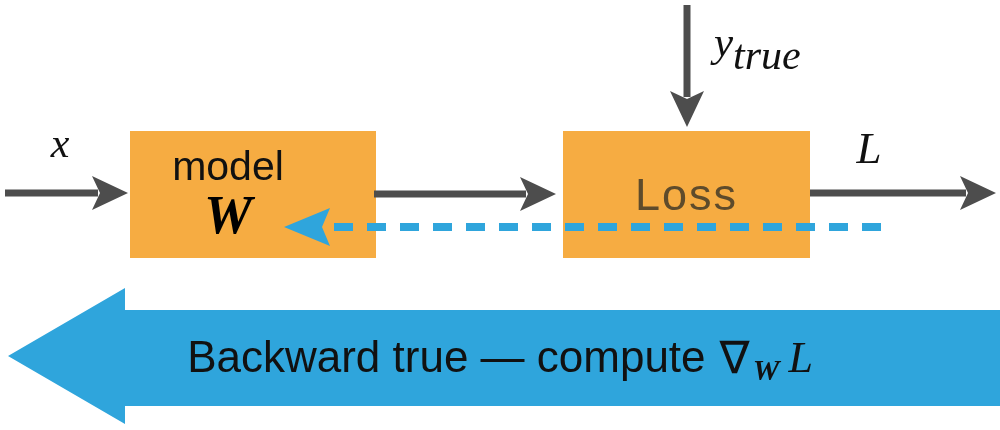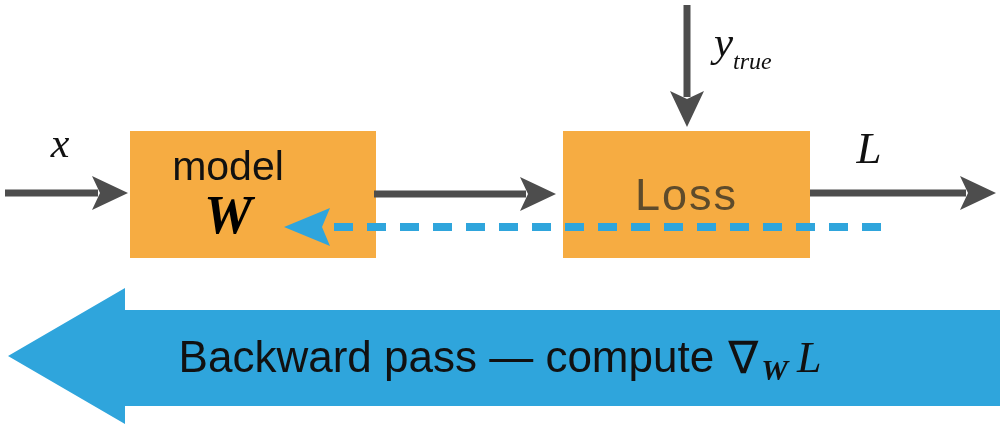--- a/index.html
+++ b/index.html
@@ -43,21 +43,21 @@
 
   .label { position: absolute; z-index: 3; line-height: 1; }
 
   .math {
     font-family: "Liberation Serif", "DejaVu Serif", serif;
     font-style: italic;
   }
   .lbl-x { left: 28px; top: 122px; width: 64px; text-align: center; font-size: 42px; }
   .lbl-ypred { left: 402px; top: 126px; font-size: 43px; white-space: nowrap; }
   .lbl-ytrue { left: 714px; top: 20px;  font-size: 43px; white-space: nowrap; }
-  .sub { font-size: 24px; display: inline-block; transform: translateY(13px); letter-spacing: 0; }
+  .sub { font-size: 42px; display: inline-block; transform: translateY(13px); letter-spacing: 0; }
   .lbl-L { left: 843px; top: 126px; width: 52px; text-align: center; font-size: 45px; }
 
   .model-inner {
     position: absolute;
     left: 130px; top: 131px; width: 196px; height: 127px;
     z-index: 3;
     display: flex; flex-direction: column; align-items: center;
     padding-top: 15px;
   }
   .model-title { font-size: 41px; line-height: 1; color: var(--text); }
@@ -150,19 +150,19 @@
   </div>
 
   <div class="label math lbl-x">x</div>
 
 
   <div class="label math lbl-ytrue"><span>y</span><span class="sub">true</span></div>
 
   <div class="label math lbl-L">L</div>
 
   <div class="backward-label">
-    <span>Backward pass — compute</span>
+    <span>Backward true — compute</span>
     <span class="nabla">∇</span>
     <span class="nabla-sub">W</span>
     <span class="nabla-arg">L</span>
   </div>
 
 </div>
 
 </body></html>

